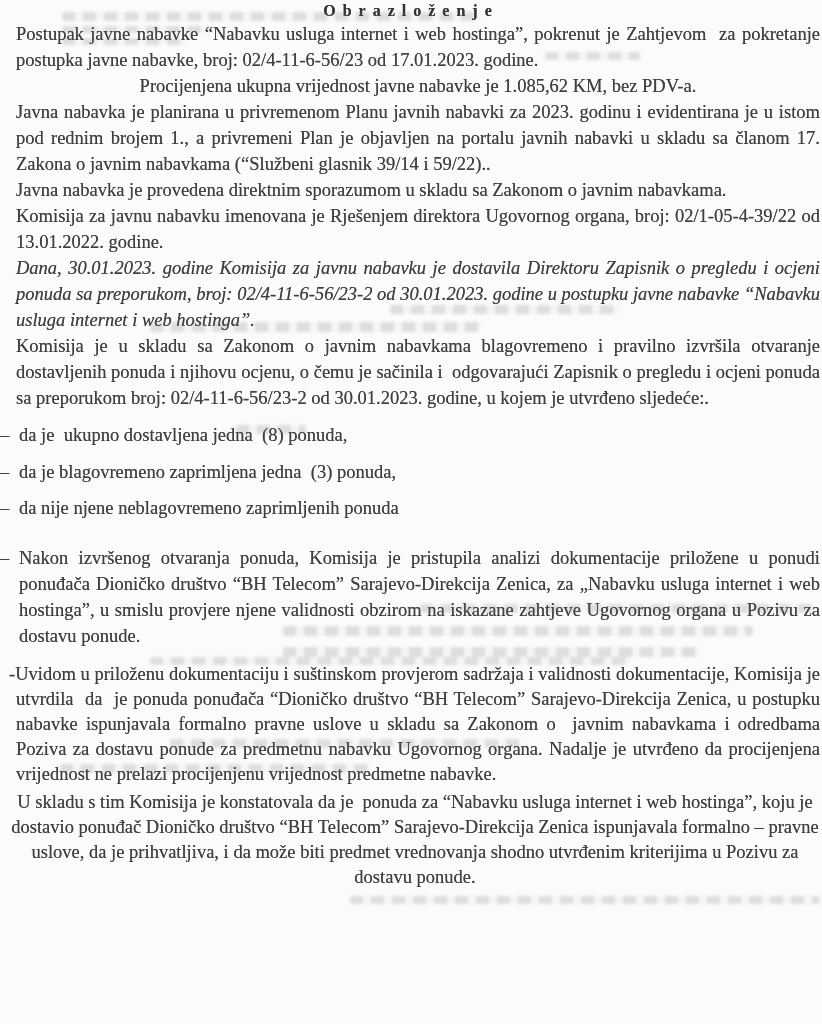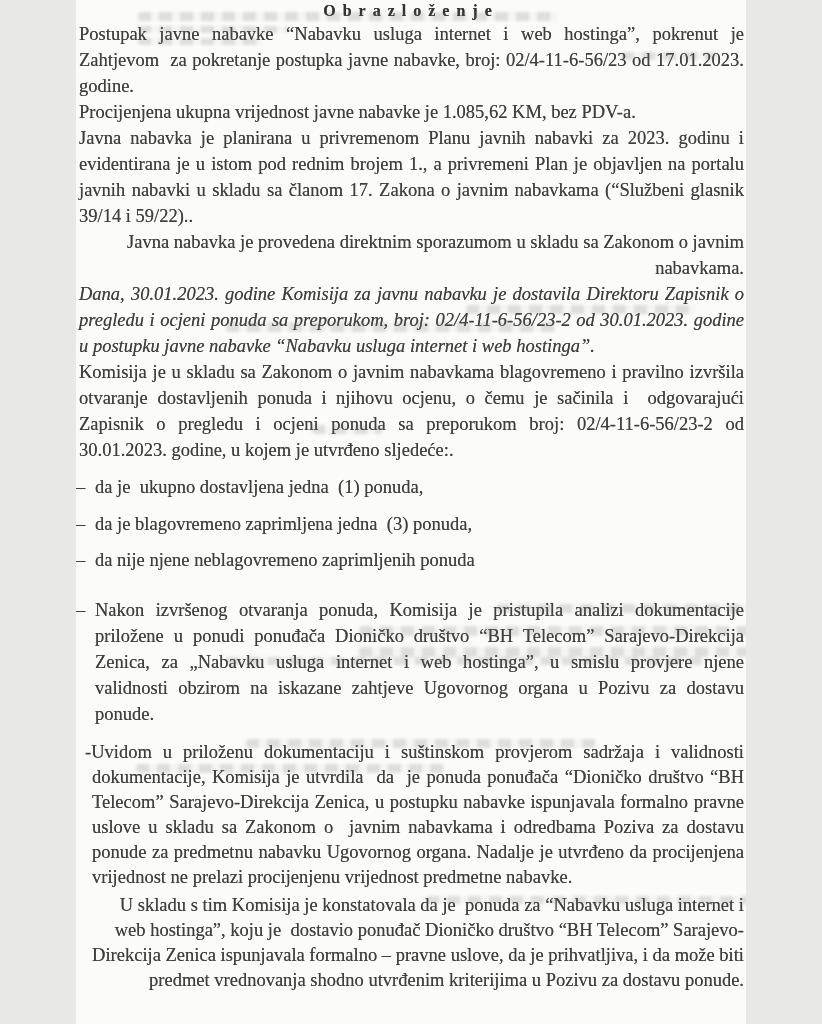--- a/index.html
+++ b/index.html
@@ -3,47 +3,47 @@
 <meta charset="utf-8">
 <style>
   :root{
     --ink:#3f3f3f;
     --paper:#fbfbf9;
   }
   html,body{margin:0;padding:0;}
   body{background:#e8e8e6;}
   .page{
     position:relative;
-    width:670px;height:1024px;
+    width:822px;height:1024px;
     margin:0 auto;
     background:var(--paper);
     overflow:hidden;
     font-family:"Liberation Serif","DejaVu Serif",serif;
     color:var(--ink);
     text-shadow:0 0 .5px rgba(60,60,60,.75);
   }
   h1.doc-title{
     margin:0;padding-top:1px;
     text-align:center;
     font-size:16px;line-height:20px;
     font-weight:bold;
     letter-spacing:7px;
     color:#333;
   }
   p.para{
     margin:0;
-    padding-left:3px;padding-right:2px;
+    padding-left:16px;padding-right:2px;
     font-size:18.5px;
     line-height:26px;
     white-space:pre-wrap;
   }
   .justify{text-align:justify;}
   .mt-p0{margin-top:46px;}
-  .mt-p1{margin-top:17px;}
-  .mt-p3{margin-top:18px;text-align:right;}
+  .mt-p1{margin-top:17px;text-align:center;}
+  .mt-p3{margin-top:18px;}
   .mt-p6{margin-top:7px;font-style:italic;}
   .mt-p7{margin-top:9px;}
   .bullets{margin:0;padding:0;list-style:none;}
   .b-item{
     display:flex;
     align-items:flex-start;
     padding-left:0;padding-right:2px;
     font-size:18.5px;line-height:26px;
   }
   .b-item .dash{
@@ -61,21 +61,21 @@
     padding-left:16px;padding-right:2px;
     text-indent:-7px;
     font-size:18.5px;line-height:25px;
     text-align:justify;
     white-space:pre-wrap;
   }
   p.para-final{
     margin:3px 0 0 0;
     padding-left:10px;padding-right:2px;
     font-size:18.5px;line-height:25px;
-    text-align:right;
+    text-align:center;
     white-space:pre-wrap;
   }
   
   .bleed{
     position:absolute;
     border-radius:3px;
     background:repeating-linear-gradient(90deg,
       rgba(110,110,108,.20) 0 13px,
       rgba(110,110,108,.04) 13px 21px);
     filter:blur(1.4px);
@@ -101,27 +101,28 @@
   <div class="bleed" style="left:170px;top:739px;width:350px;height:9px;"></div>
   <div class="bleed" style="left:60px;top:764px;width:310px;height:9px;"></div>
   <div class="bleed" style="left:350px;top:896px;width:470px;height:8px;"></div>
 
   <h1 class="doc-title">Obrazloženje</h1>
 
   <p class="para justify mt-p0">Postupak javne nabavke “Nabavku usluga internet i web hostinga”, pokrenut je Zahtjevom  za pokretanje postupka javne nabavke, broj: 02/4-11-6-56/23 od 17.01.2023. godine.</p>
   <p class="para mt-p1">Procijenjena ukupna vrijednost javne nabavke je 1.085,62 KM, bez PDV-a.</p>
   <p class="para justify">Javna nabavka je planirana u privremenom Planu javnih nabavki za 2023. godinu i evidentirana je u istom pod rednim brojem 1., a privremeni Plan je objavljen na portalu javnih nabavki u skladu sa članom 17. Zakona o javnim nabavkama (“Službeni glasnik 39/14 i 59/22)..</p>
   <p class="para mt-p3">Javna nabavka je provedena direktnim sporazumom u skladu sa Zakonom o javnim nabavkama.</p>
+  <p class="para justify">Komisija za javnu nabavku imenovana je Rješenjem direktora Ugovornog organa, broj: 02/1-05-4-39/22 od 13.01.2022. godine.</p>
   <p class="para justify mt-p6">Dana, 30.01.2023. godine Komisija za javnu nabavku je dostavila Direktoru Zapisnik o pregledu i ocjeni ponuda sa preporukom, broj: 02/4-11-6-56/23-2 od 30.01.2023. godine u postupku javne nabavke “Nabavku usluga internet i web hostinga”.</p>
   <p class="para justify mt-p7">Komisija je u skladu sa Zakonom o javnim nabavkama blagovremeno i pravilno izvršila otvaranje dostavljenih ponuda i njihovu ocjenu, o čemu je sačinila i  odgovarajući Zapisnik o pregledu i ocjeni ponuda sa preporukom broj: 02/4-11-6-56/23-2 od 30.01.2023. godine, u kojem je utvrđeno sljedeće:.</p>
 
   <ul class="bullets">
     <li class="b-item mt-b1">
       <span class="dash">–</span>
-      <span class="b-text">da je  ukupno dostavljena jedna  (1) ponuda,</span>
+      <span class="b-text">da je  ukupno dostavljena jedna  (8) ponuda,</span>
     </li>
     <li class="b-item mt-b2">
       <span class="dash">–</span>
       <span class="b-text">da je blagovremeno zaprimljena jedna  (3) ponuda,</span>
     </li>
     <li class="b-item mt-b3">
       <span class="dash">–</span>
       <span class="b-text">da nije njene neblagovremeno zaprimljenih ponuda</span>
     </li>
     <li class="b-item b-just mt-b4">

